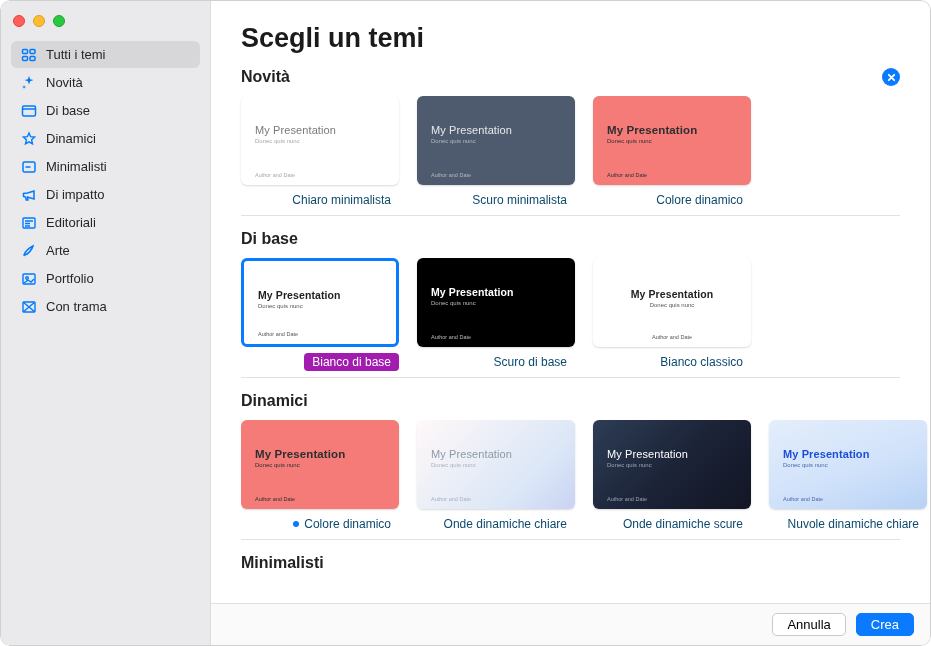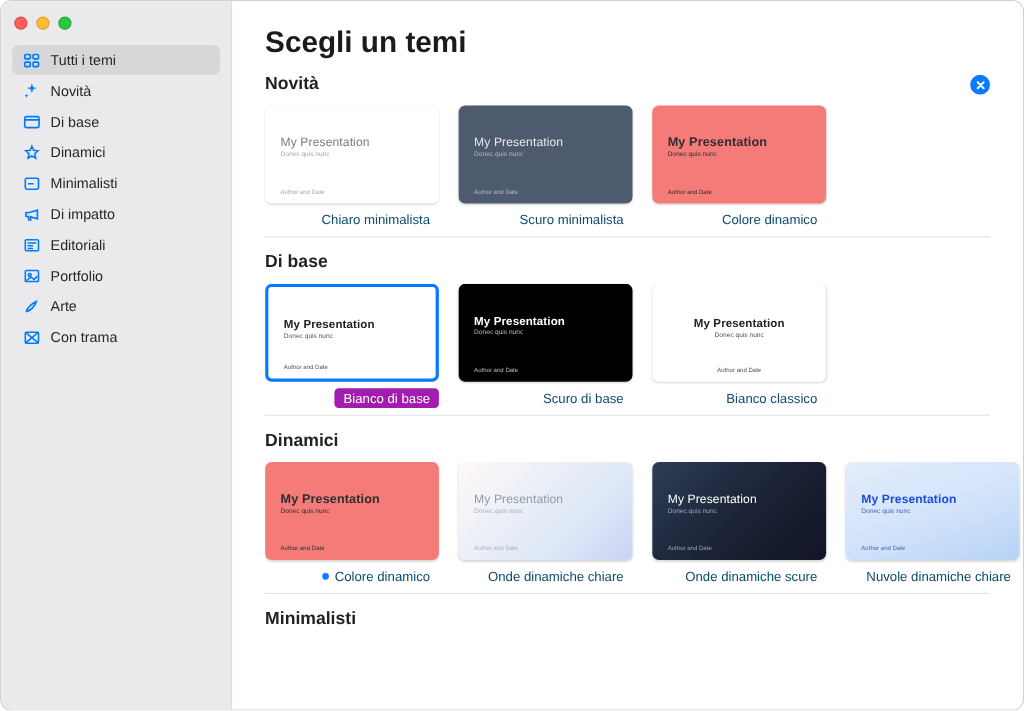--- a/index.html
+++ b/index.html
@@ -161,36 +161,36 @@
             <svg viewBox="0 0 16 16" width="16" height="16" fill="none" stroke="currentColor" stroke-width="1.4">
                 <rect x="2" y="3" width="12" height="10" rx="1"></rect>
                 <path d="M4 6h8M4 8.5h5M4 11h5"></path>
               </svg>
           </span>
           <span>Editoriali</span>
         </div>
 
         <div class="side-item">
           <span class="side-icon">
+            <svg viewBox="0 0 16 16" width="16" height="16" fill="none" stroke="currentColor" stroke-width="1.5">
+                <path d="M3 12c1-3 5-7 9-9-1 4-5 8-8 9-.7.2-1.3-.3-1 0z"></path>
+              </svg>
+          </span>
+          <span>Arte</span>
+        </div>
+
+        <div class="side-item">
+          <span class="side-icon">
             <svg viewBox="0 0 16 16" width="16" height="16" fill="none" stroke="currentColor" stroke-width="1.4">
                 <rect x="2" y="3" width="12" height="10" rx="1"></rect>
                 <circle cx="6" cy="7" r="1.3"></circle>
                 <path d="M3 12l4-3 3 2 3-3"></path>
               </svg>
           </span>
           <span>Portfolio</span>
-        </div>
-
-        <div class="side-item">
-          <span class="side-icon">
-            <svg viewBox="0 0 16 16" width="16" height="16" fill="none" stroke="currentColor" stroke-width="1.5">
-                <path d="M3 12c1-3 5-7 9-9-1 4-5 8-8 9-.7.2-1.3-.3-1 0z"></path>
-              </svg>
-          </span>
-          <span>Arte</span>
         </div>
 
         <div class="side-item">
           <span class="side-icon">
             <svg viewBox="0 0 16 16" width="16" height="16" fill="none" stroke="currentColor" stroke-width="1.4">
                 <rect x="2" y="3" width="12" height="10" rx="1"></rect>
                 <path d="M2 3l12 10M14 3L2 13"></path>
               </svg>
           </span>
           <span>Con trama</span>
@@ -341,16 +341,20 @@
         </div>
 
         <div class="section">
           <div class="sec-head">
             <div class="sec-title">Minimalisti</div>
           </div>
         </div>
 
       </div>
 
+      <div class="footer">
+        <div class="btn">Annulla</div>
+        <div class="btn primary">Crea</div>
+      </div>
     </div>
 
   </div>
 </div>
 
 </body></html>

